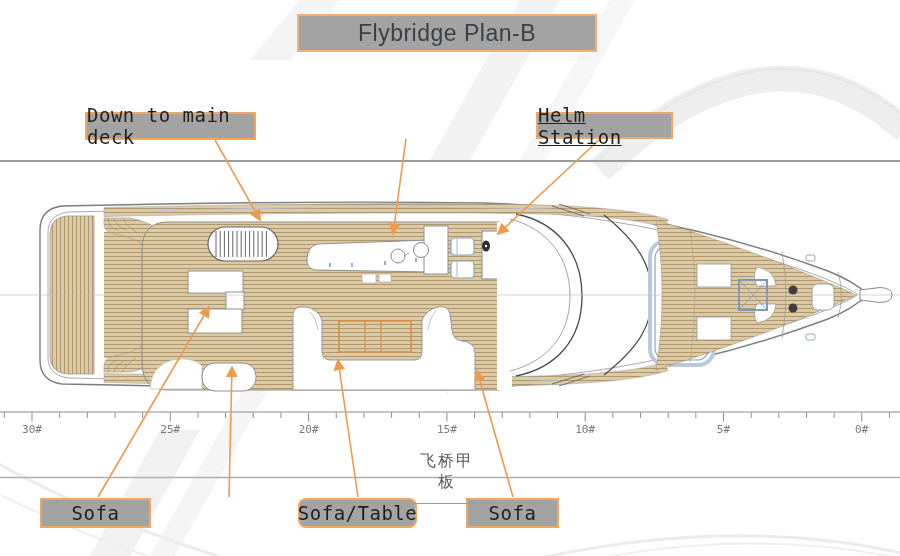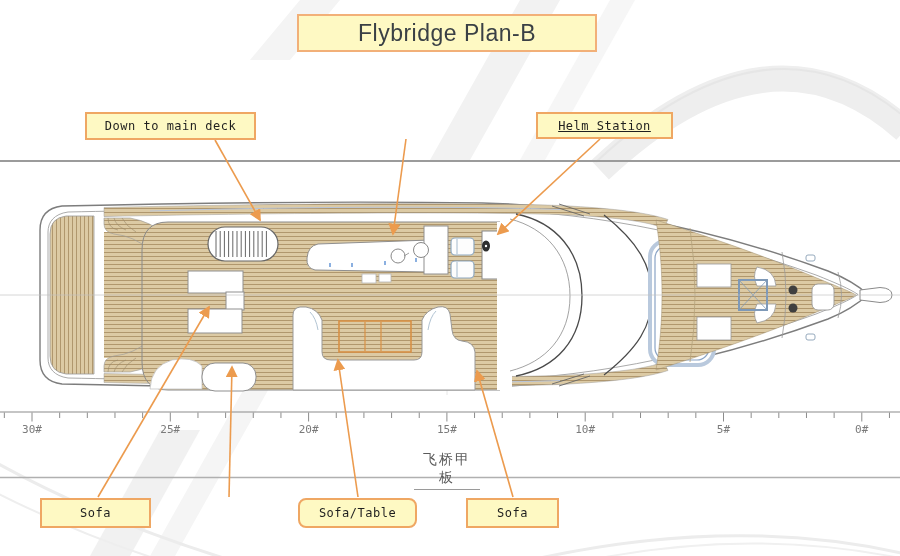--- a/index.html
+++ b/index.html
@@ -3,35 +3,35 @@
 <meta charset="utf-8">
 <style>
   html,body{margin:0;padding:0;background:#fff;}
   #stage{
     position:relative;width:900px;height:556px;overflow:hidden;
     background:#fff;font-family:"Liberation Sans",sans-serif;
   }
   #plan-svg{position:absolute;left:0;top:0;}
   .box{
     position:absolute;display:flex;align-items:center;justify-content:center;
-    background:#fef9c3;box-sizing:border-box;
+    background:#a3a3a3;box-sizing:border-box;
   }
   .title-box{
     border:2px solid #f2b078;color:#3a4045;
     font-size:23px;letter-spacing:0.5px;
     font-family:"Liberation Sans",sans-serif;
   }
   .callout{
     border:2px solid #efa763;color:#1f1f1f;
-    font-size:12px;letter-spacing:0.5px;
+    font-size:19px;letter-spacing:0.5px;
     font-family:"DejaVu Sans Mono",monospace;
   }
   .deck-caption{
-    position:absolute;color:#5a5a5a;font-size:14px;text-align:center;
-    border-bottom:1px solid #9a9a9a;padding:0 4px 2px 4px;
+    position:absolute;color:#5a5a5a;font-size:16px;text-align:center;
+    border-bottom:1px solid #9a9a9a;padding:0 4px 10px 4px;
     font-family:"DejaVu Sans","Liberation Sans",sans-serif;letter-spacing:2px;
   }
 </style>
 </head>
 <body>
 
 <div id="stage">
 
 <svg id="plan-svg" width="900" height="556" viewBox="0 0 900 556">
   <defs>

